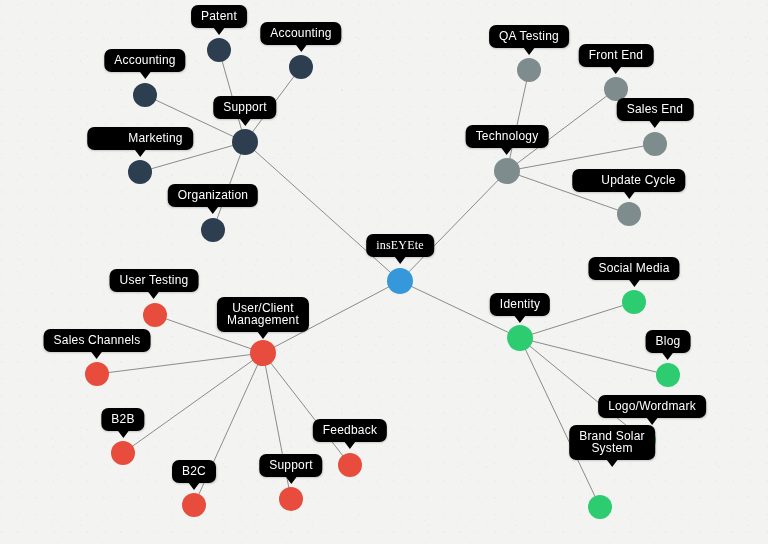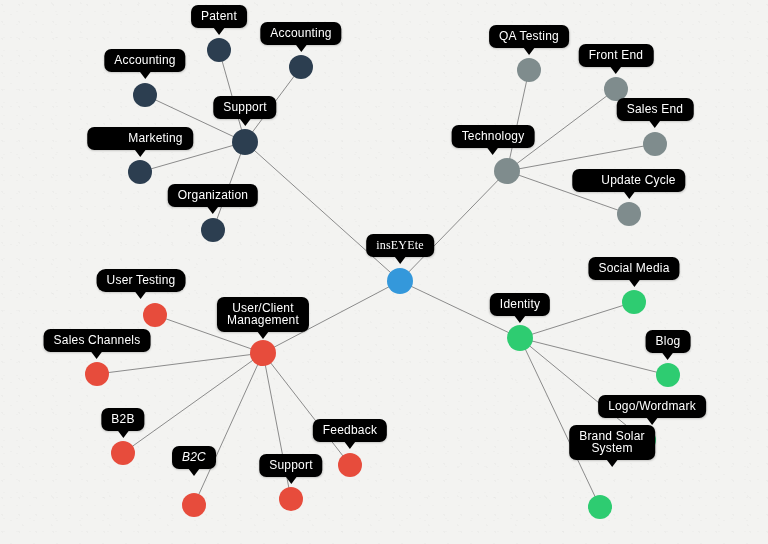--- a/index.html
+++ b/index.html
@@ -116,31 +116,31 @@
       <div class="node" style="left: 600px; top: 507px; width: 24px; height: 24px; background: rgb(46, 204, 113);"></div>
     </div>
   <div id="label-layer">
       <div class="label" style="left: 400px; top: 257px; font-family: Liberation Serif, serif;">insEYEte</div>
       <div class="label" style="left: 245px; top: 119px;">Support</div>
       <div class="label" style="left: 219px; top: 28px;">Patent</div>
       <div class="label" style="left: 301px; top: 45px;">Accounting</div>
       <div class="label" style="left: 145px; top: 72px;">Accounting</div>
       <div class="label" style="left: 140px; top: 150px; padding-left: 41px;">Marketing</div>
       <div class="label" style="left: 213px; top: 207px; text-align: right;">Organization</div>
-      <div class="label" style="left: 493px; top: 148px;">Technology</div>
+      <div class="label" style="left: 507px; top: 148px;">Technology</div>
       <div class="label" style="left: 529px; top: 48px;">QA Testing</div>
       <div class="label" style="left: 616px; top: 67px;">Front End</div>
       <div class="label" style="left: 655px; top: 121px;">Sales End</div>
       <div class="label" style="left: 629px; top: 192px; padding-left: 29px;">Update Cycle</div>
       <div class="label" style="left: 263px; top: 332px;">User/Client
 Management</div>
-      <div class="label" style="left: 141px; top: 292px; border-radius: 9px;">User Testing</div>
+      <div class="label" style="left: 154px; top: 292px;">User Testing</div>
       <div class="label" style="left: 97px; top: 352px;">Sales Channels</div>
       <div class="label" style="left: 123px; top: 431px;">B2B</div>
-      <div class="label" style="left: 194px; top: 469px; font-style: italic;">B2C</div>
+      <div class="label" style="left: 194px; top: 483px;">B2C</div>
       <div class="label" style="left: 291px; top: 477px;">Support</div>
       <div class="label" style="left: 350px; top: 442px;">Feedback</div>
       <div class="label" style="left: 520px; top: 316px;">Identity</div>
       <div class="label" style="left: 634px; top: 280px;">Social Media</div>
       <div class="label" style="left: 668px; top: 353px;">Blog</div>
       <div class="label" style="left: 644px; top: 418px; margin-left: 8px;">Logo/Wordmark</div>
       <div class="label" style="left: 600px; top: 460px; margin-left: 12px;">Brand Solar
 System</div>
     </div>
 </div>

